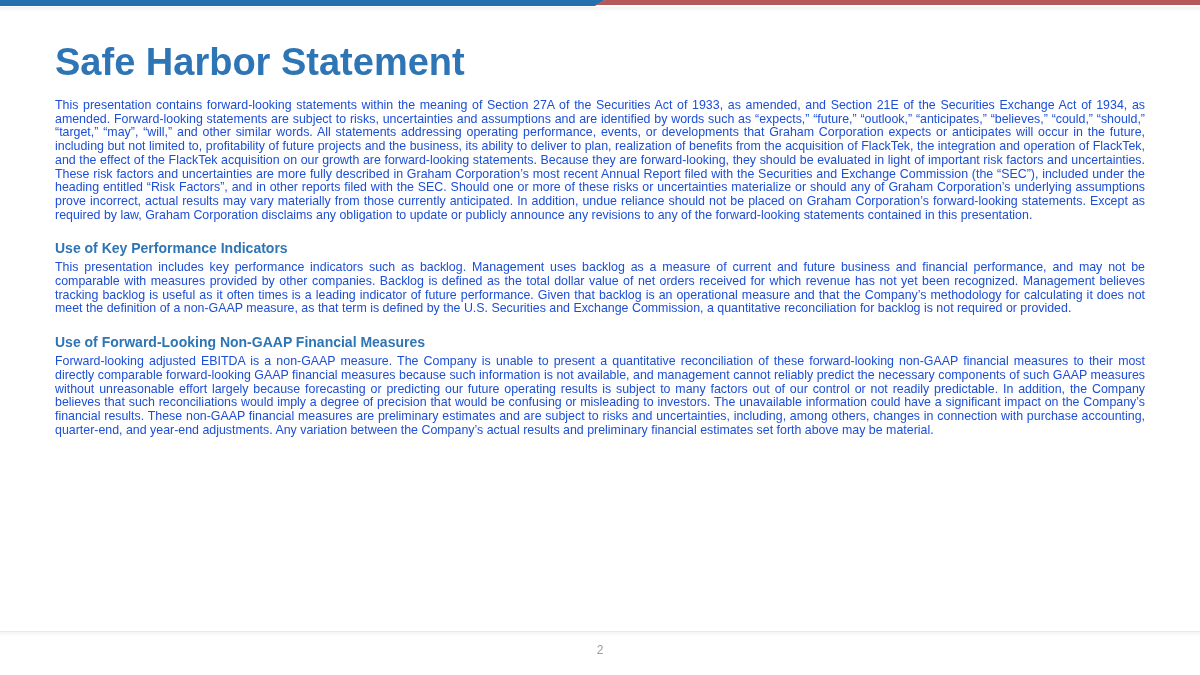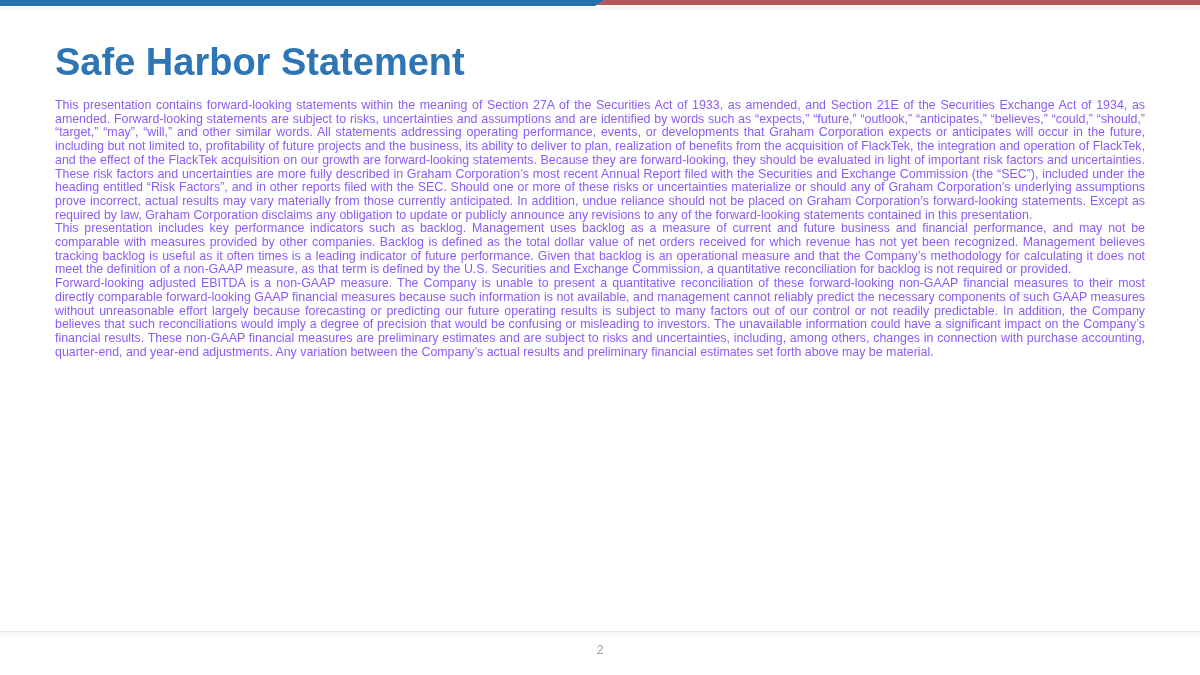--- a/index.html
+++ b/index.html
@@ -48,21 +48,21 @@
     font-size: 14px;
     line-height: 16px;
     font-weight: bold;
     color: #2e75b6;
   }
 
   p.section-body {
     margin: 0;
     font-size: 12.4px;
     line-height: 13.7px;
-    color: #8b5cf6;
+    color: #1d4ed8;
     text-align: justify;
   }
 
   
   .slide-edge {
     position: absolute;
     left: 0; right: 0; top: 631px;
     height: 5px;
     border-top: 1px solid #e8e8e8;
     background: linear-gradient(#f5f5f5, #ffffff);
@@ -88,24 +88,26 @@
 
   <div class="content">
 
     <h1 class="slide-title">Safe Harbor Statement</h1>
 
     <section>
       <p class="section-body">This presentation contains forward-looking statements within the meaning of Section 27A of the Securities Act of 1933, as amended, and Section 21E of the Securities Exchange Act of 1934, as amended. Forward-looking statements are subject to risks, uncertainties and assumptions and are identified by words such as “expects,” “future,” “outlook,” “anticipates,” “believes,” “could,” “should,” “target,” “may”, “will,” and other similar words. All statements addressing operating performance, events, or developments that Graham Corporation expects or anticipates will occur in the future, including but not limited to, profitability of future projects and the business, its ability to deliver to plan, realization of benefits from the acquisition of FlackTek, the integration and operation of FlackTek, and the effect of the FlackTek acquisition on our growth are forward-looking statements. Because they are forward-looking, they should be evaluated in light of important risk factors and uncertainties.  These risk factors and uncertainties are more fully described in Graham Corporation’s most recent Annual Report filed with the Securities and Exchange Commission (the “SEC”), included under the heading entitled “Risk Factors”, and in other reports filed with the SEC. Should one or more of these risks or uncertainties materialize or should any of Graham Corporation’s underlying assumptions prove incorrect, actual results may vary materially from those currently anticipated.  In addition, undue reliance should not be placed on Graham Corporation’s forward-looking statements.  Except as required by law, Graham Corporation disclaims any obligation to update or publicly announce any revisions to any of the forward-looking statements contained in this presentation.</p>
     </section>
 
     <section>
+      <h2 class="section-heading">Use of Key Performance Indicators</h2>
       <p class="section-body">This presentation includes key performance indicators such as backlog. Management uses backlog as a measure of current and future business and financial performance, and may not be comparable with measures provided by other companies. Backlog is defined as the total dollar value of net orders received for which revenue has not yet been recognized. Management believes tracking backlog is useful as it often times is a leading indicator of future performance. Given that backlog is an operational measure and that the Company’s methodology for calculating it does not meet the definition of a non-GAAP measure, as that term is defined by the U.S. Securities and Exchange Commission, a quantitative reconciliation for backlog is not required or provided.</p>
     </section>
 
     <section>
+      <h2 class="section-heading">Use of Forward-Looking Non-GAAP Financial Measures</h2>
       <p class="section-body">Forward-looking adjusted EBITDA is a non-GAAP measure. The Company is unable to present a quantitative reconciliation of these forward-looking non-GAAP financial measures to their most directly comparable forward-looking GAAP financial measures because such information is not available, and management cannot reliably predict the necessary components of such GAAP measures without unreasonable effort largely because forecasting or predicting our future operating results is subject to many factors out of our control or not readily predictable. In addition, the Company believes that such reconciliations would imply a degree of precision that would be confusing or misleading to investors.  The unavailable information could have a significant impact on the Company’s financial results.  These non-GAAP financial measures are preliminary estimates and are subject to risks and uncertainties, including, among others, changes in connection with purchase accounting, quarter-end, and year-end adjustments.  Any variation between the Company’s actual results and preliminary financial estimates set forth above may be material.</p>
     </section>
 
   </div>
 
   <div class="slide-edge"></div>
 
   <div class="page-number">2</div>
 
 </div>

